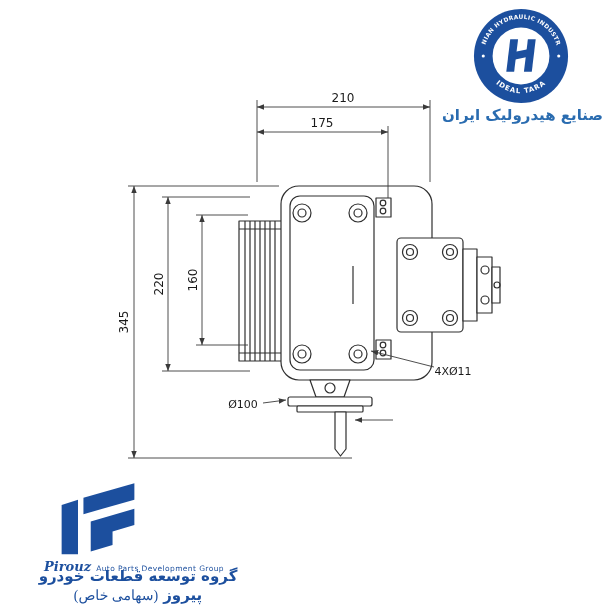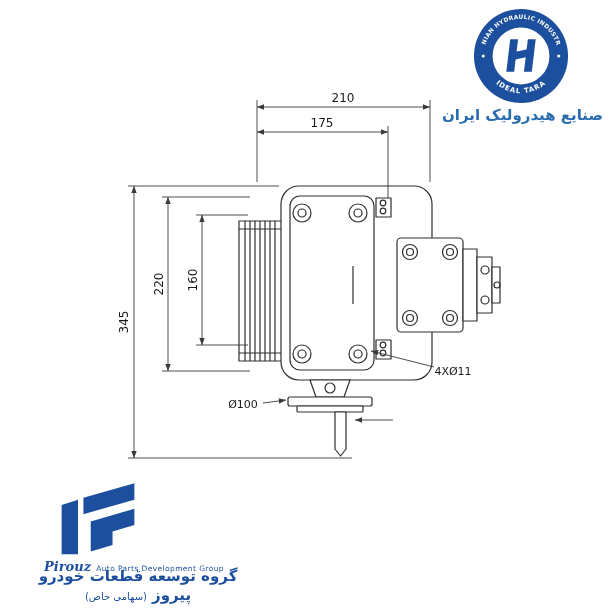--- a/index.html
+++ b/index.html
@@ -19,21 +19,21 @@
   .fa-subtitle{left:430px;top:106px;width:185px;text-align:center;direction:rtl;
                font-weight:bold;font-size:15px;color:var(--blue2,#2a6cb0);}
   
   .pirouz-mark{left:52px;top:476px;width:92px;height:80px;}
   .pirouz-en{left:44px;top:556px;width:215px;white-space:nowrap;color:var(--blue,#1c4f9e);}
   .pirouz-en .pname{font-style:italic;font-weight:bold;font-size:13px;font-family:"DejaVu Serif",serif;}
   .pirouz-en .ptag{font-size:7.5px;font-weight:normal;letter-spacing:0.4px;}
   .pirouz-fa{left:24px;top:566px;width:228px;text-align:center;direction:rtl;
              color:var(--blue,#1c4f9e);}
   .pirouz-fa .main{font-weight:bold;font-size:15px;}
-  .pirouz-fa .suffix{font-size:10px;}
+  .pirouz-fa .suffix{font-size:14px;font-family:Liberation Serif, serif;}
 </style>
 </head>
 <body>
 
 <div class="canvas">
 
   <svg class="drawing-svg" width="610" height="610" viewBox="0 0 610 610">
     <defs>
       <marker id="mA" viewBox="0 0 10 10" refX="9" refY="5" markerWidth="9" markerHeight="9" orient="auto-start-reverse">
         <path d="M0,1.5 L9,5 L0,8.5 Z" fill="#3a3a3a"></path>

